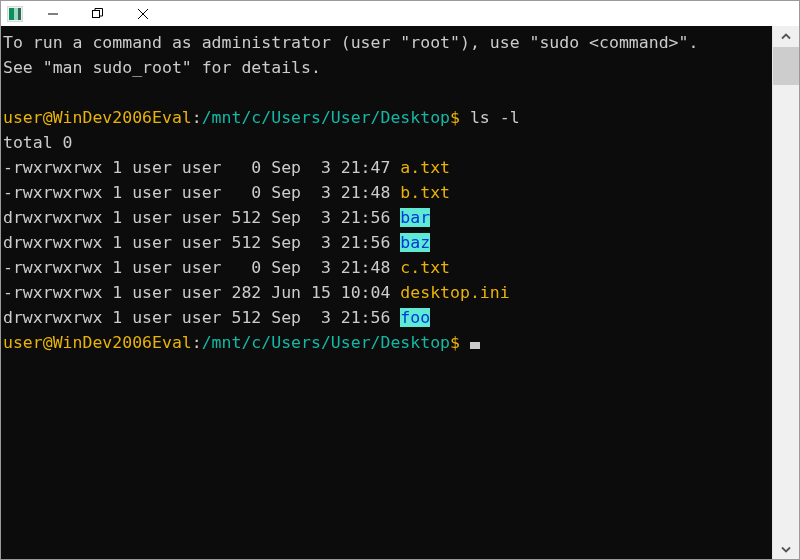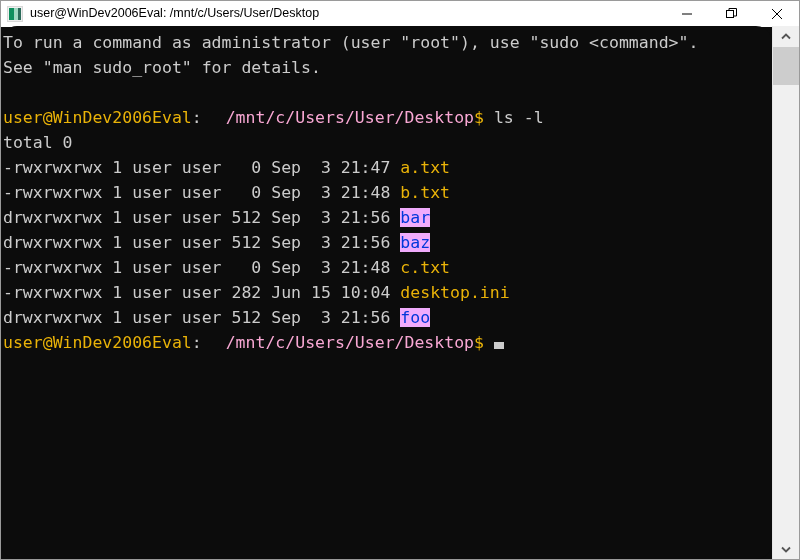--- a/index.html
+++ b/index.html
@@ -79,38 +79,37 @@
 
   
   .screen {
     position: absolute;
     top: 25px;
     left: 0;
     width: 771px;
     height: 533px;
     background: #0c0c0c;
     overflow: hidden;
-    border-radius: 16px;
   }
   .term {
     padding: 4px 0 0 2px;
     font-family: "DejaVu Sans Mono", monospace;
     font-size: 16.5px;
     line-height: 25px;
     color: #cccccc;
     white-space: pre;
     letter-spacing: 0px;
   }
   .row { height: 25px; white-space: pre; }
   .blank { height: 25px; }
 
   .c-white  { color: #cccccc; }
   .c-green  { color: #eab308; }
-  .c-blue   { color: #f9a8d4; margin-left: 24px; }
-  .c-dirhl  { color: #0037da; background: #f0abfc; }
+  .c-blue   { color: #14b8a6; }
+  .c-dirhl  { color: #0037da; background: #5eead4; }
 
   .cursor {
     display: inline-block;
     width: 10px;
     height: 7px;
     background: #cccccc;
     vertical-align: baseline;
     position: relative;
     top: 1px;
   }
@@ -150,21 +149,20 @@
 <body>
 
 <div class="window">
 
   <div class="titlebar">
     <div class="tb-icon">
       <i class="a"></i>
         <i class="b"></i>
         <i class="c"></i>
     </div>
-    <div class="tb-title">user@WinDev2006Eval: /mnt/c/Users/User/Desktop</div>
     <div class="tb-controls">
       <div class="tb-btn">
         <svg width="12" height="12" viewBox="0 0 12 12">
           <line x1="1" y1="6" x2="11" y2="6" stroke="#000" stroke-width="1"></line>
         </svg>
       </div>
       <div class="tb-btn">
         <svg width="12" height="12" viewBox="0 0 12 12">
           <rect x="0.5" y="2.5" width="7" height="7" fill="none" stroke="#000" stroke-width="1"></rect>
           <polyline points="3,2.5 3,0.5 10.5,0.5 10.5,8 8,8" fill="none" stroke="#000" stroke-width="1"></polyline>

